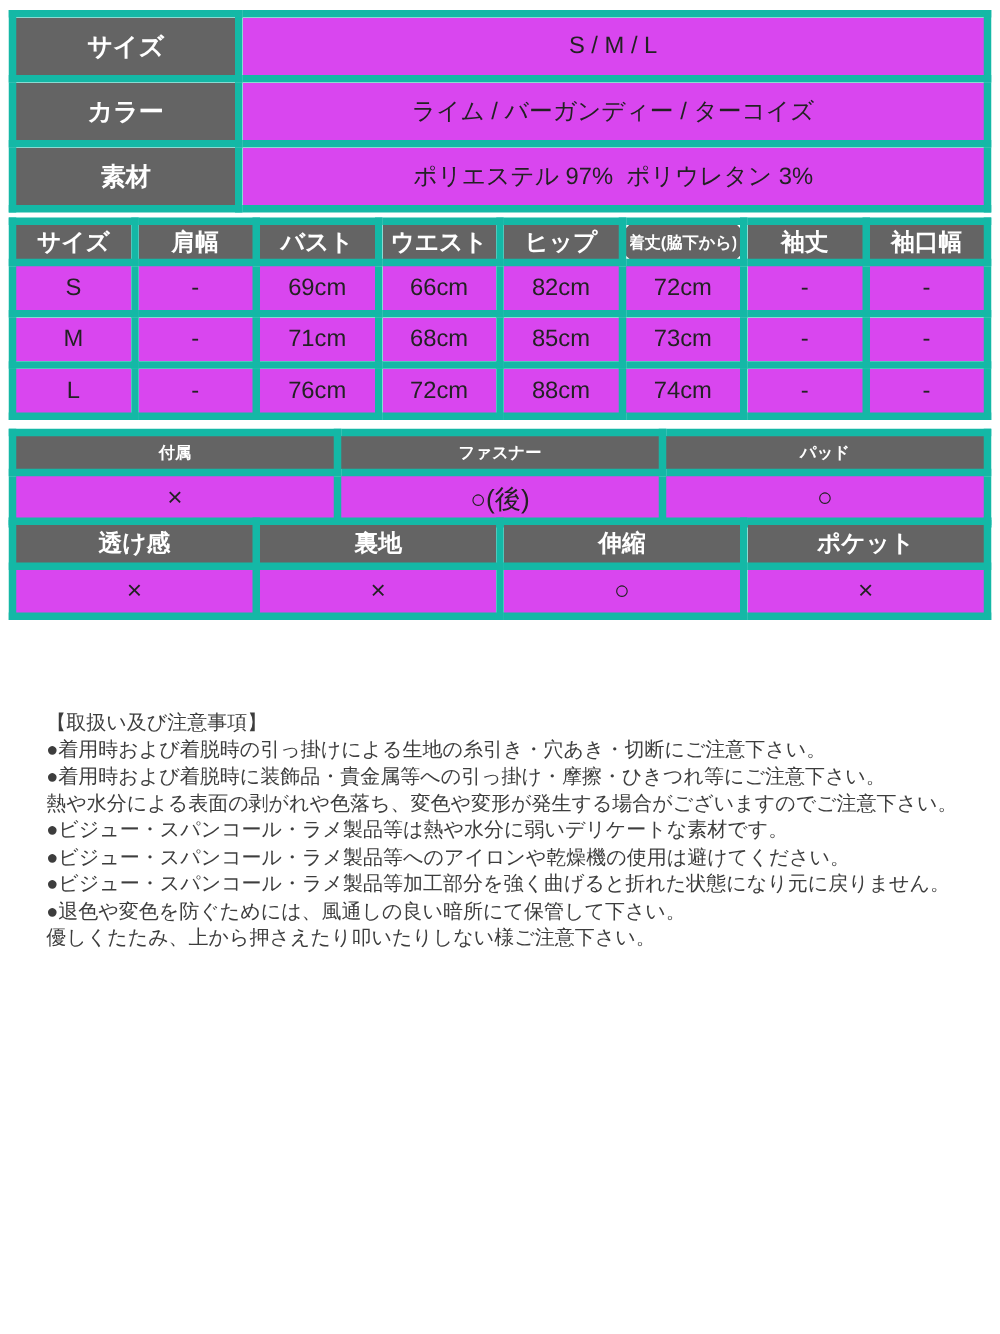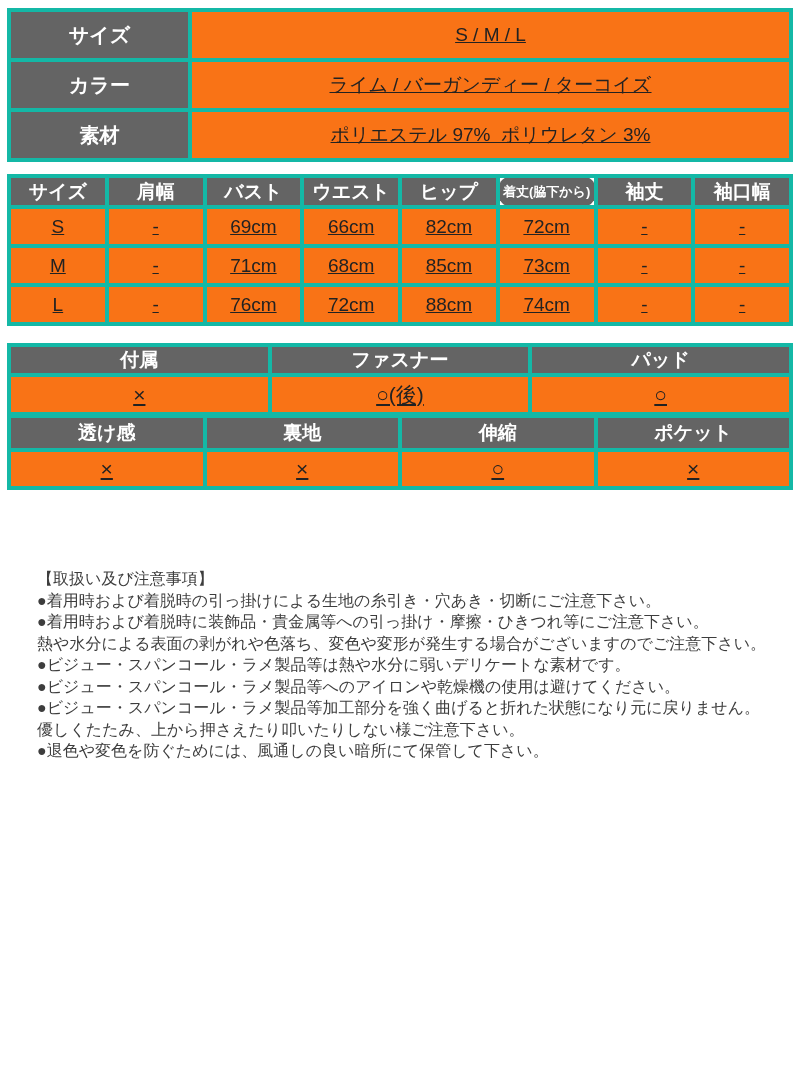--- a/index.html
+++ b/index.html
@@ -13,50 +13,49 @@
     height: 1067px;
     font-family: "Liberation Sans", "DejaVu Sans", sans-serif;
     overflow: hidden;
   }
   table.tbl {
     position: absolute;
     border-collapse: collapse;
     table-layout: fixed;
   }
   table.tbl td {
-    border: 4px solid #14b8a6;
+    border: 6px solid #14b8a6;
     text-align: center;
     vertical-align: middle;
     padding: 0;
     overflow: hidden;
   }
   .hd {
     background: #646464;
     color: #ffffff;
     font-weight: 600;
     font-size: 20px;
   }
   .val {
     color: #222222;
     font-size: 19px;
     white-space: pre;
-    background: #f97316;
-    text-decoration: underline;
+    background: #d946ef;
   }
   
   .t1 { left: 7px; top: 8px; width: 786px; }
   .t1 td { height: 46px; }
   
   .t2 { left: 7px; top: 174px; width: 786px; }
   .t2 td.hd { height: 27px; font-size: 19px; }
   .t2 td.hd.small { font-size: 13px; font-weight: 700; border-radius: 14px; }
   .t2 td.val { height: 35px; font-size: 19px; }
   
   .t3 { left: 7px; top: 343px; width: 786px; }
-  .t3 td.hd { height: 26px; font-size: 19px; }
+  .t3 td.hd { height: 26px; font-size: 13px; }
   .t3 td.val { height: 35px; font-size: 21px; }
   
   .t4 { left: 7px; top: 414px; width: 786px; }
   .t4 td.hd { height: 30px; font-size: 19px; }
   .t4 td.val { height: 34px; font-size: 21px; }
   
   .notes {
     position: absolute;
     left: 37px;
     top: 531px;
@@ -170,15 +169,15 @@
   </table>
 
 <div class="notes">
   <div>【取扱い及び注意事項】</div>
   <div>●着用時および着脱時の引っ掛けによる生地の糸引き・穴あき・切断にご注意下さい。</div>
   <div>●着用時および着脱時に装飾品・貴金属等への引っ掛け・摩擦・ひきつれ等にご注意下さい。</div>
   <div>熱や水分による表面の剥がれや色落ち、変色や変形が発生する場合がございますのでご注意下さい。</div>
   <div>●ビジュー・スパンコール・ラメ製品等は熱や水分に弱いデリケートな素材です。</div>
   <div>●ビジュー・スパンコール・ラメ製品等へのアイロンや乾燥機の使用は避けてください。</div>
   <div>●ビジュー・スパンコール・ラメ製品等加工部分を強く曲げると折れた状態になり元に戻りません。</div>
+  <div>●退色や変色を防ぐためには、風通しの良い暗所にて保管して下さい。</div>
   <div>優しくたたみ、上から押さえたり叩いたりしない様ご注意下さい。</div>
-  <div>●退色や変色を防ぐためには、風通しの良い暗所にて保管して下さい。</div>
 </div>
 
 </body></html>

